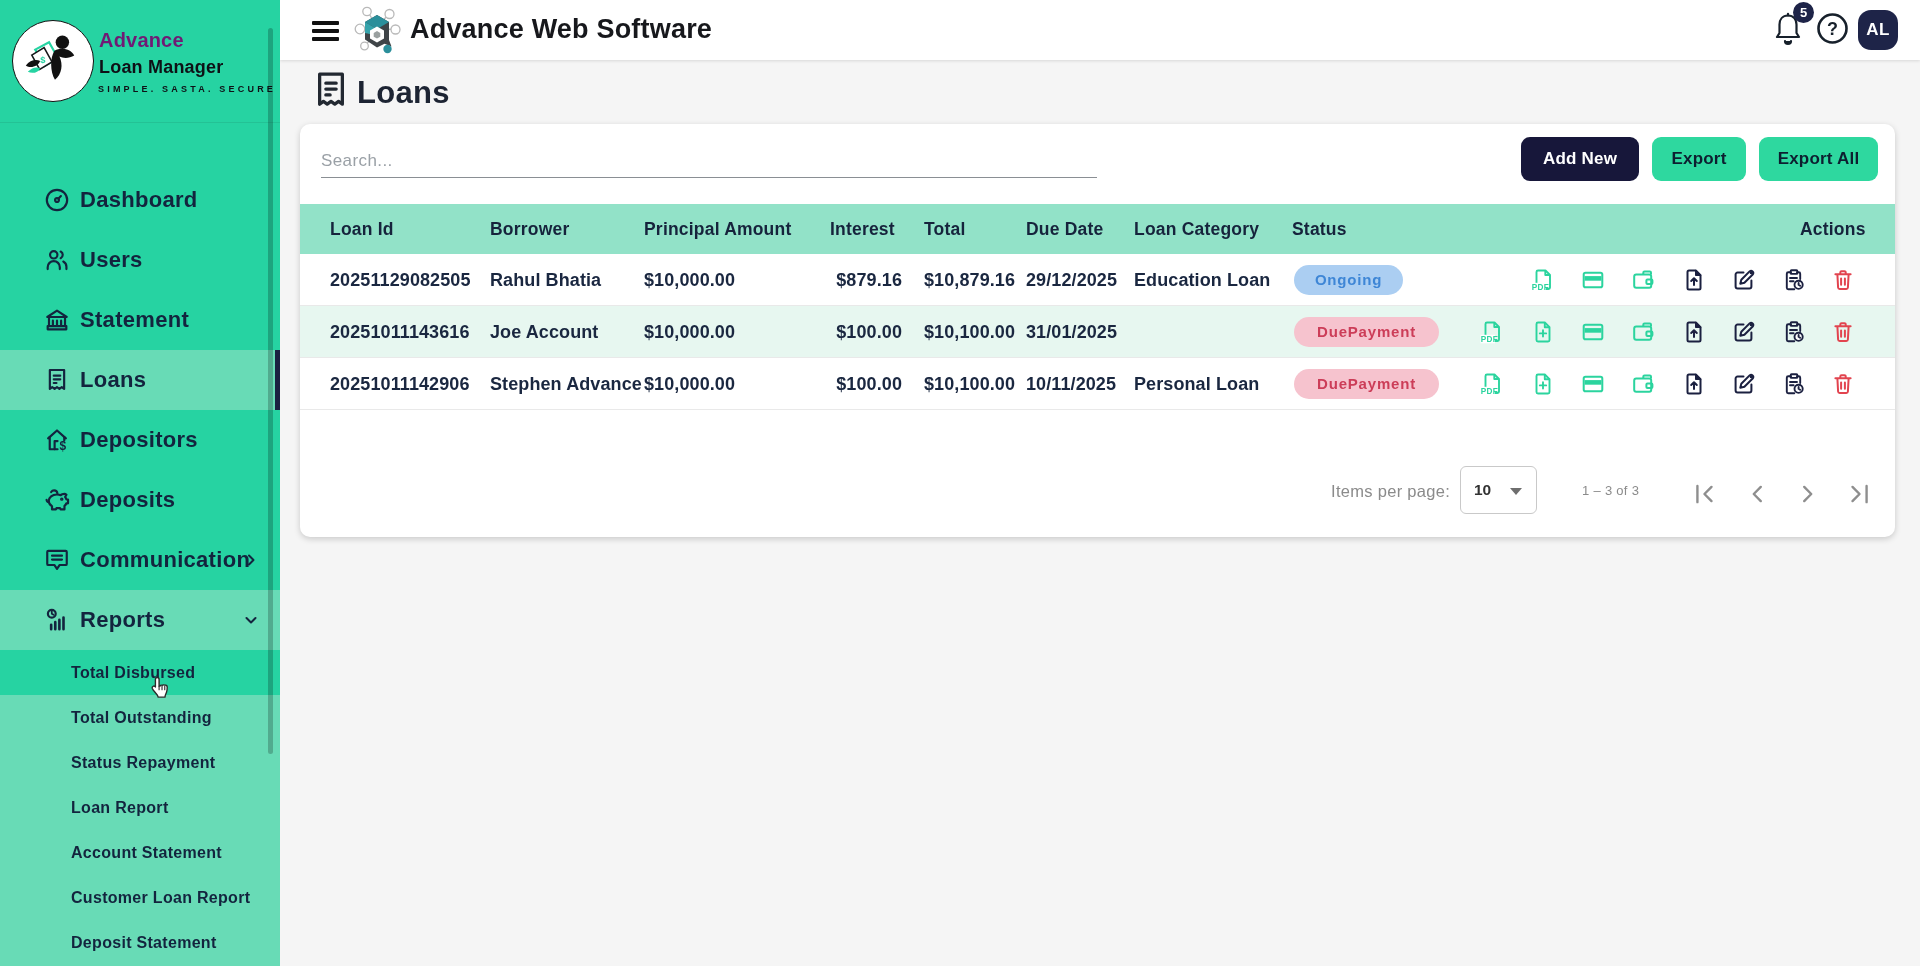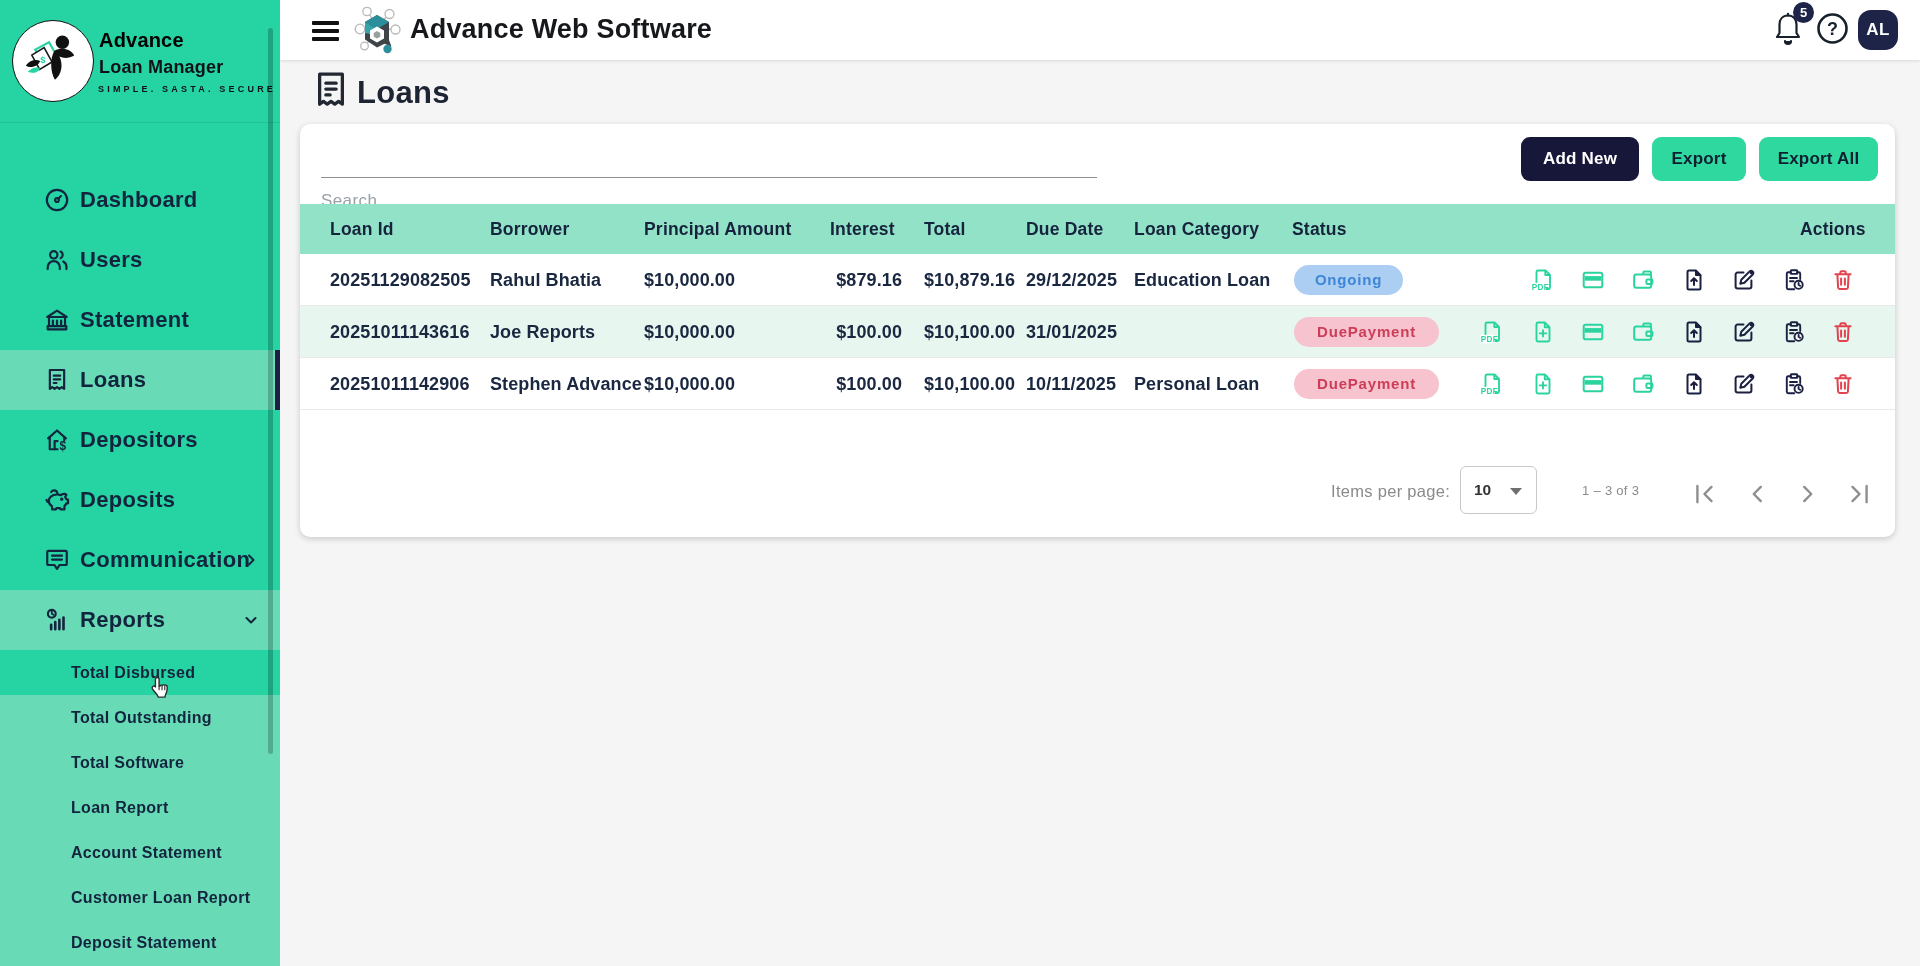--- a/index.html
+++ b/index.html
@@ -1,21 +1,21 @@
 <!DOCTYPE html>
 <html><head>
 <meta charset="utf-8">
 <style>
   * { margin:0; padding:0; box-sizing:border-box; }
   html,body { width:1920px; height:966px; overflow:hidden; font-family:"Liberation Sans", sans-serif; background:#f5f5f5; }
 
   
   #sidebar { position:absolute; left:0; top:0; width:280px; height:966px; background:#26d3a2; z-index:5; }
   #logoCircle { position:absolute; left:12px; top:20px; width:82px; height:82px; border-radius:50%; background:#fff; border:1.5px solid #111; }
-  .brand1 { position:absolute; left:99px; top:29px; font-size:20px; font-weight:bold; color:#000000; letter-spacing:0.2px; }
+  .brand1 { position:absolute; left:99px; top:29px; font-size:20px; font-weight:bold; color:#701a75; letter-spacing:0.2px; }
   .brand2 { position:absolute; left:99px; top:57px; font-size:18px; font-weight:bold; color:#0e1116; letter-spacing:0.2px; }
   .brand3 { position:absolute; left:98px; top:84px; font-size:9px; font-weight:bold; color:#0e1116; letter-spacing:3.2px; white-space:nowrap; }
   #sideDivider { position:absolute; left:0; top:122px; width:280px; height:1px; background:rgba(0,0,0,0.08); }
   .mi { position:absolute; left:0; width:280px; height:60px; color:#13243e; }
   .mi .ic { position:absolute; left:44px; top:17px; width:26px; height:26px; }
   .mi .tx { position:absolute; left:80px; top:50%; transform:translateY(-50%); font-size:22px; font-weight:600; letter-spacing:0.3px; }
   .mi .chev { position:absolute; right:22px; top:50%; transform:translateY(-50%); width:14px; height:14px; }
   .mi.active { background:#68dbb6; }
   .mi.active::after { content:""; position:absolute; right:0; top:0; width:5px; height:60px; background:#1b2040; }
   #submenuBg { position:absolute; left:0; top:590px; width:280px; height:376px; background:#68dbb6; }
@@ -28,21 +28,21 @@
   #topbar { position:absolute; left:280px; top:0; width:1640px; height:60px; background:#fff; box-shadow:0 1px 3px rgba(0,0,0,0.12); }
   #hamburger div { position:absolute; left:312px; width:27px; height:3.6px; background:#111; border-radius:1px; }
   #appTitle { position:absolute; left:410px; top:14px; font-size:27px; font-weight:bold; color:#17181c; letter-spacing:0.2px; }
   #badge { position:absolute; left:1793px; top:2px; width:21px; height:21px; border-radius:50%; background:#1e2448; color:#fff; font-size:13px; font-weight:bold; text-align:center; line-height:21px; }
   #avatar { position:absolute; left:1858px; top:10px; width:40px; height:40px; border-radius:13px; background:#1e2448; color:#fff; font-size:17px; font-weight:bold; text-align:center; line-height:40px; letter-spacing:0.5px; }
 
   
   #pageTitleIcon { position:absolute; left:317px; top:72px; }
   #pageTitle { position:absolute; left:357px; top:75px; font-size:31px; font-weight:bold; color:#1d2433; letter-spacing:0.3px; }
   #card { position:absolute; left:300px; top:124px; width:1595px; height:413px; background:#fff; border-radius:10px; box-shadow:0 2px 6px rgba(0,0,0,0.18); }
-  #searchLabel { position:absolute; left:321px; top:151px; font-size:17px; color:#9aa0a6; letter-spacing:0.4px;margin-top:40px; }
+  #searchLabel { position:absolute; left:321px; top:151px; font-size:17px; color:#9aa0a6; letter-spacing:0.4px; }
   #searchLine { position:absolute; left:321px; top:177px; width:776px; height:1px; background:#8a8f94; }
   .btn { position:absolute; top:137px; height:44px; border-radius:9px; font-size:17px; font-weight:bold; text-align:center; letter-spacing:0.2px; }
   #btnAdd { left:1521px; width:118px; background:#17173a; color:#fff; line-height:44px; }
   #btnExport { left:1652px; width:94px; background:#2ed89f; color:#0d1f30; line-height:44px; }
   #btnExportAll { left:1759px; width:119px; background:#2ed89f; color:#0d1f30; line-height:44px; }
 
   
   #thead { position:absolute; left:300px; top:204px; width:1595px; height:50px; background:#92e2c8; }
   .th { position:absolute; top:0; height:50px; line-height:50px; font-size:17.5px; font-weight:bold; color:#16233c; letter-spacing:0.2px; }
   .row { position:absolute; left:300px; width:1595px; height:52px; border-bottom:1px solid #e9e9e9; }
@@ -157,21 +157,21 @@
         <path d="M5 2.5L9.5 7L5 11.5"></path>
       </svg>
   </div>
   <div class="smi hov" style="top:650px">
       <div class="tx">Total Disbursed</div>
     </div>
   <div class="smi" style="top:695px">
       <div class="tx">Total Outstanding</div>
     </div>
   <div class="smi" style="top:740px">
-      <div class="tx">Total Software</div>
+      <div class="tx">Status Repayment</div>
     </div>
   <div class="smi" style="top:785px">
       <div class="tx">Loan Report</div>
     </div>
   <div class="smi" style="top:830px">
       <div class="tx">Account Statement</div>
     </div>
   <div class="smi" style="top:875px">
       <div class="tx">Customer Loan Report</div>
     </div>
@@ -334,21 +334,21 @@
     </svg>
   <svg class="aicon" style="left:1482px" fill="#1b2040" stroke="#1b2040">
       <use href="#i-clip"></use>
     </svg>
   <svg class="aicon" style="left:1531px" fill="#e2444f" stroke="#e2444f">
       <use href="#i-trash"></use>
     </svg>
 </div>
 <div class="row" style="top:306px; background:#e7f7f0;" id="row2">
   <div class="td" style="left:30px">20251011143616</div>
-  <div class="td" style="left:190px">Joe Reports</div>
+  <div class="td" style="left:190px">Joe Account</div>
   <div class="td" style="left:344px">$10,000.00</div>
   <div class="td" style="left:480px; width:122px; text-align:right;">$100.00</div>
   <div class="td" style="left:624px">$10,100.00</div>
   <div class="td" style="left:726px">31/01/2025</div>
   <div class="chip pink" style="left:994px; width:145px;">DuePayment</div>
   <svg class="aicon" style="left:1180px" fill="#2bd49e" stroke="#2bd49e">
       <use href="#i-pdf"></use>
     </svg>
   <svg class="aicon" style="left:1231px" fill="#2bd49e" stroke="#2bd49e">
       <use href="#i-fileplus"></use>

